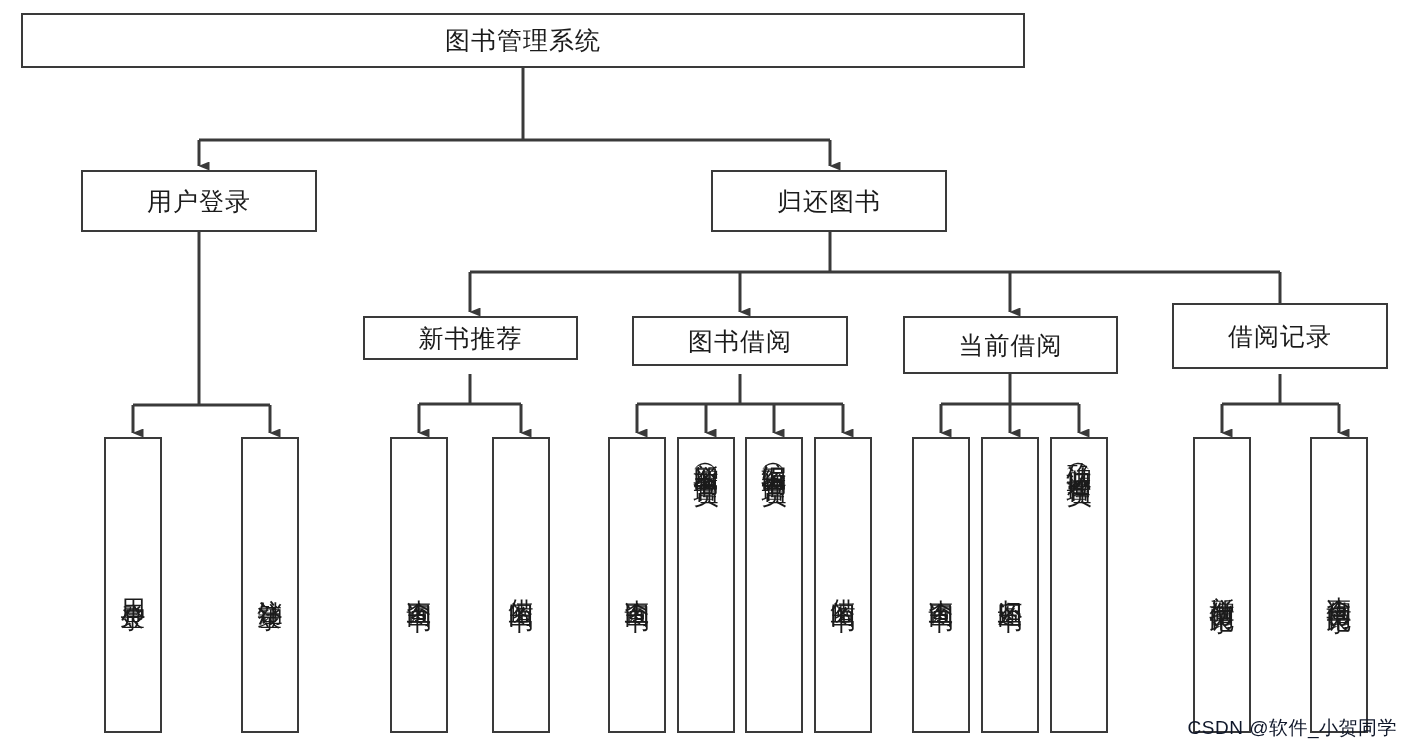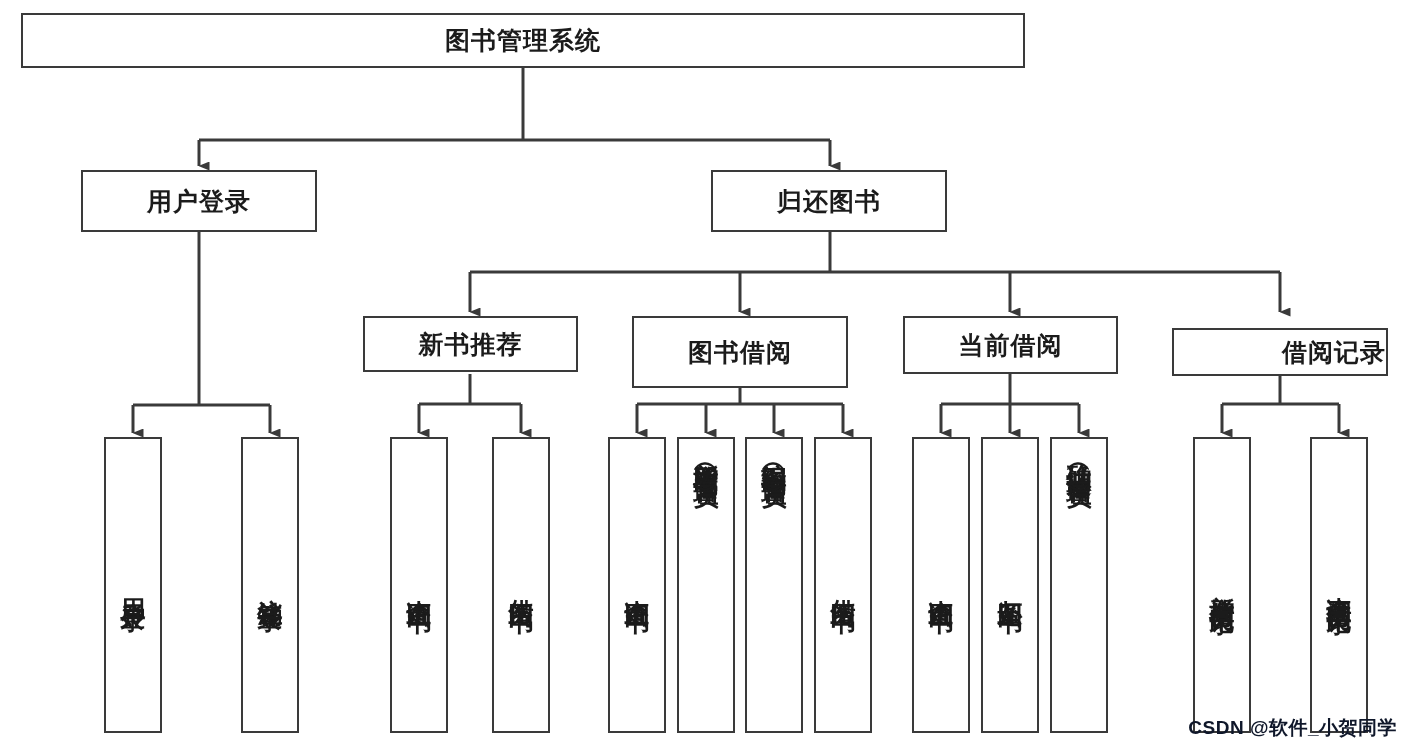--- a/index.html
+++ b/index.html
@@ -10,21 +10,20 @@
   }
   body {
     font-family: "Liberation Sans", "DejaVu Sans", sans-serif;
   }
   #diagram-root {
     position: relative;
     width: 1405px;
     height: 747px;
     background: #ffffff;
     overflow: hidden;
-    font-weight: bold;
   }
   svg.connector-layer {
     position: absolute;
     left: 0;
     top: 0;
     width: 1405px;
     height: 747px;
   }
   .node-box {
     position: absolute;
@@ -133,30 +132,30 @@
     <span class="node-label-h">图书管理系统</span>
   </div>
 
   <div class="node-box" style="left:81px; top:170px; width:236px; height:62px;">
     <span class="node-label-h">用户登录</span>
   </div>
   <div class="node-box" style="left:711px; top:170px; width:236px; height:62px;">
     <span class="node-label-h">归还图书</span>
   </div>
 
-  <div class="node-box" style="left:363px; top:316px; width:215px; height:56px;">
+  <div class="node-box" style="left:363px; top:316px; width:215px; height:44px;">
     <span class="node-label-h">新书推荐</span>
   </div>
-  <div class="node-box" style="left:632px; top:316px; width:216px; height:72px;">
+  <div class="node-box" style="left:632px; top:316px; width:216px; height:50px;">
     <span class="node-label-h">图书借阅</span>
   </div>
   <div class="node-box" style="left:903px; top:316px; width:215px; height:58px;">
     <span class="node-label-h">当前借阅</span>
   </div>
-  <div class="node-box" style="left:1172px; top:328px; width:216px; height:48px;justify-content:flex-end;">
+  <div class="node-box" style="left:1172px; top:303px; width:216px; height:66px;">
     <span class="node-label-h">借阅记录</span>
   </div>
 
   <div class="node-box leaf-box center-v" style="left:104px; top:437px; width:58px; height:296px;">
     <span class="node-label-v">用户登录</span>
   </div>
   <div class="node-box leaf-box center-v" style="left:241px; top:437px; width:58px; height:296px;">
     <span class="node-label-v">注销登录</span>
   </div>
 

